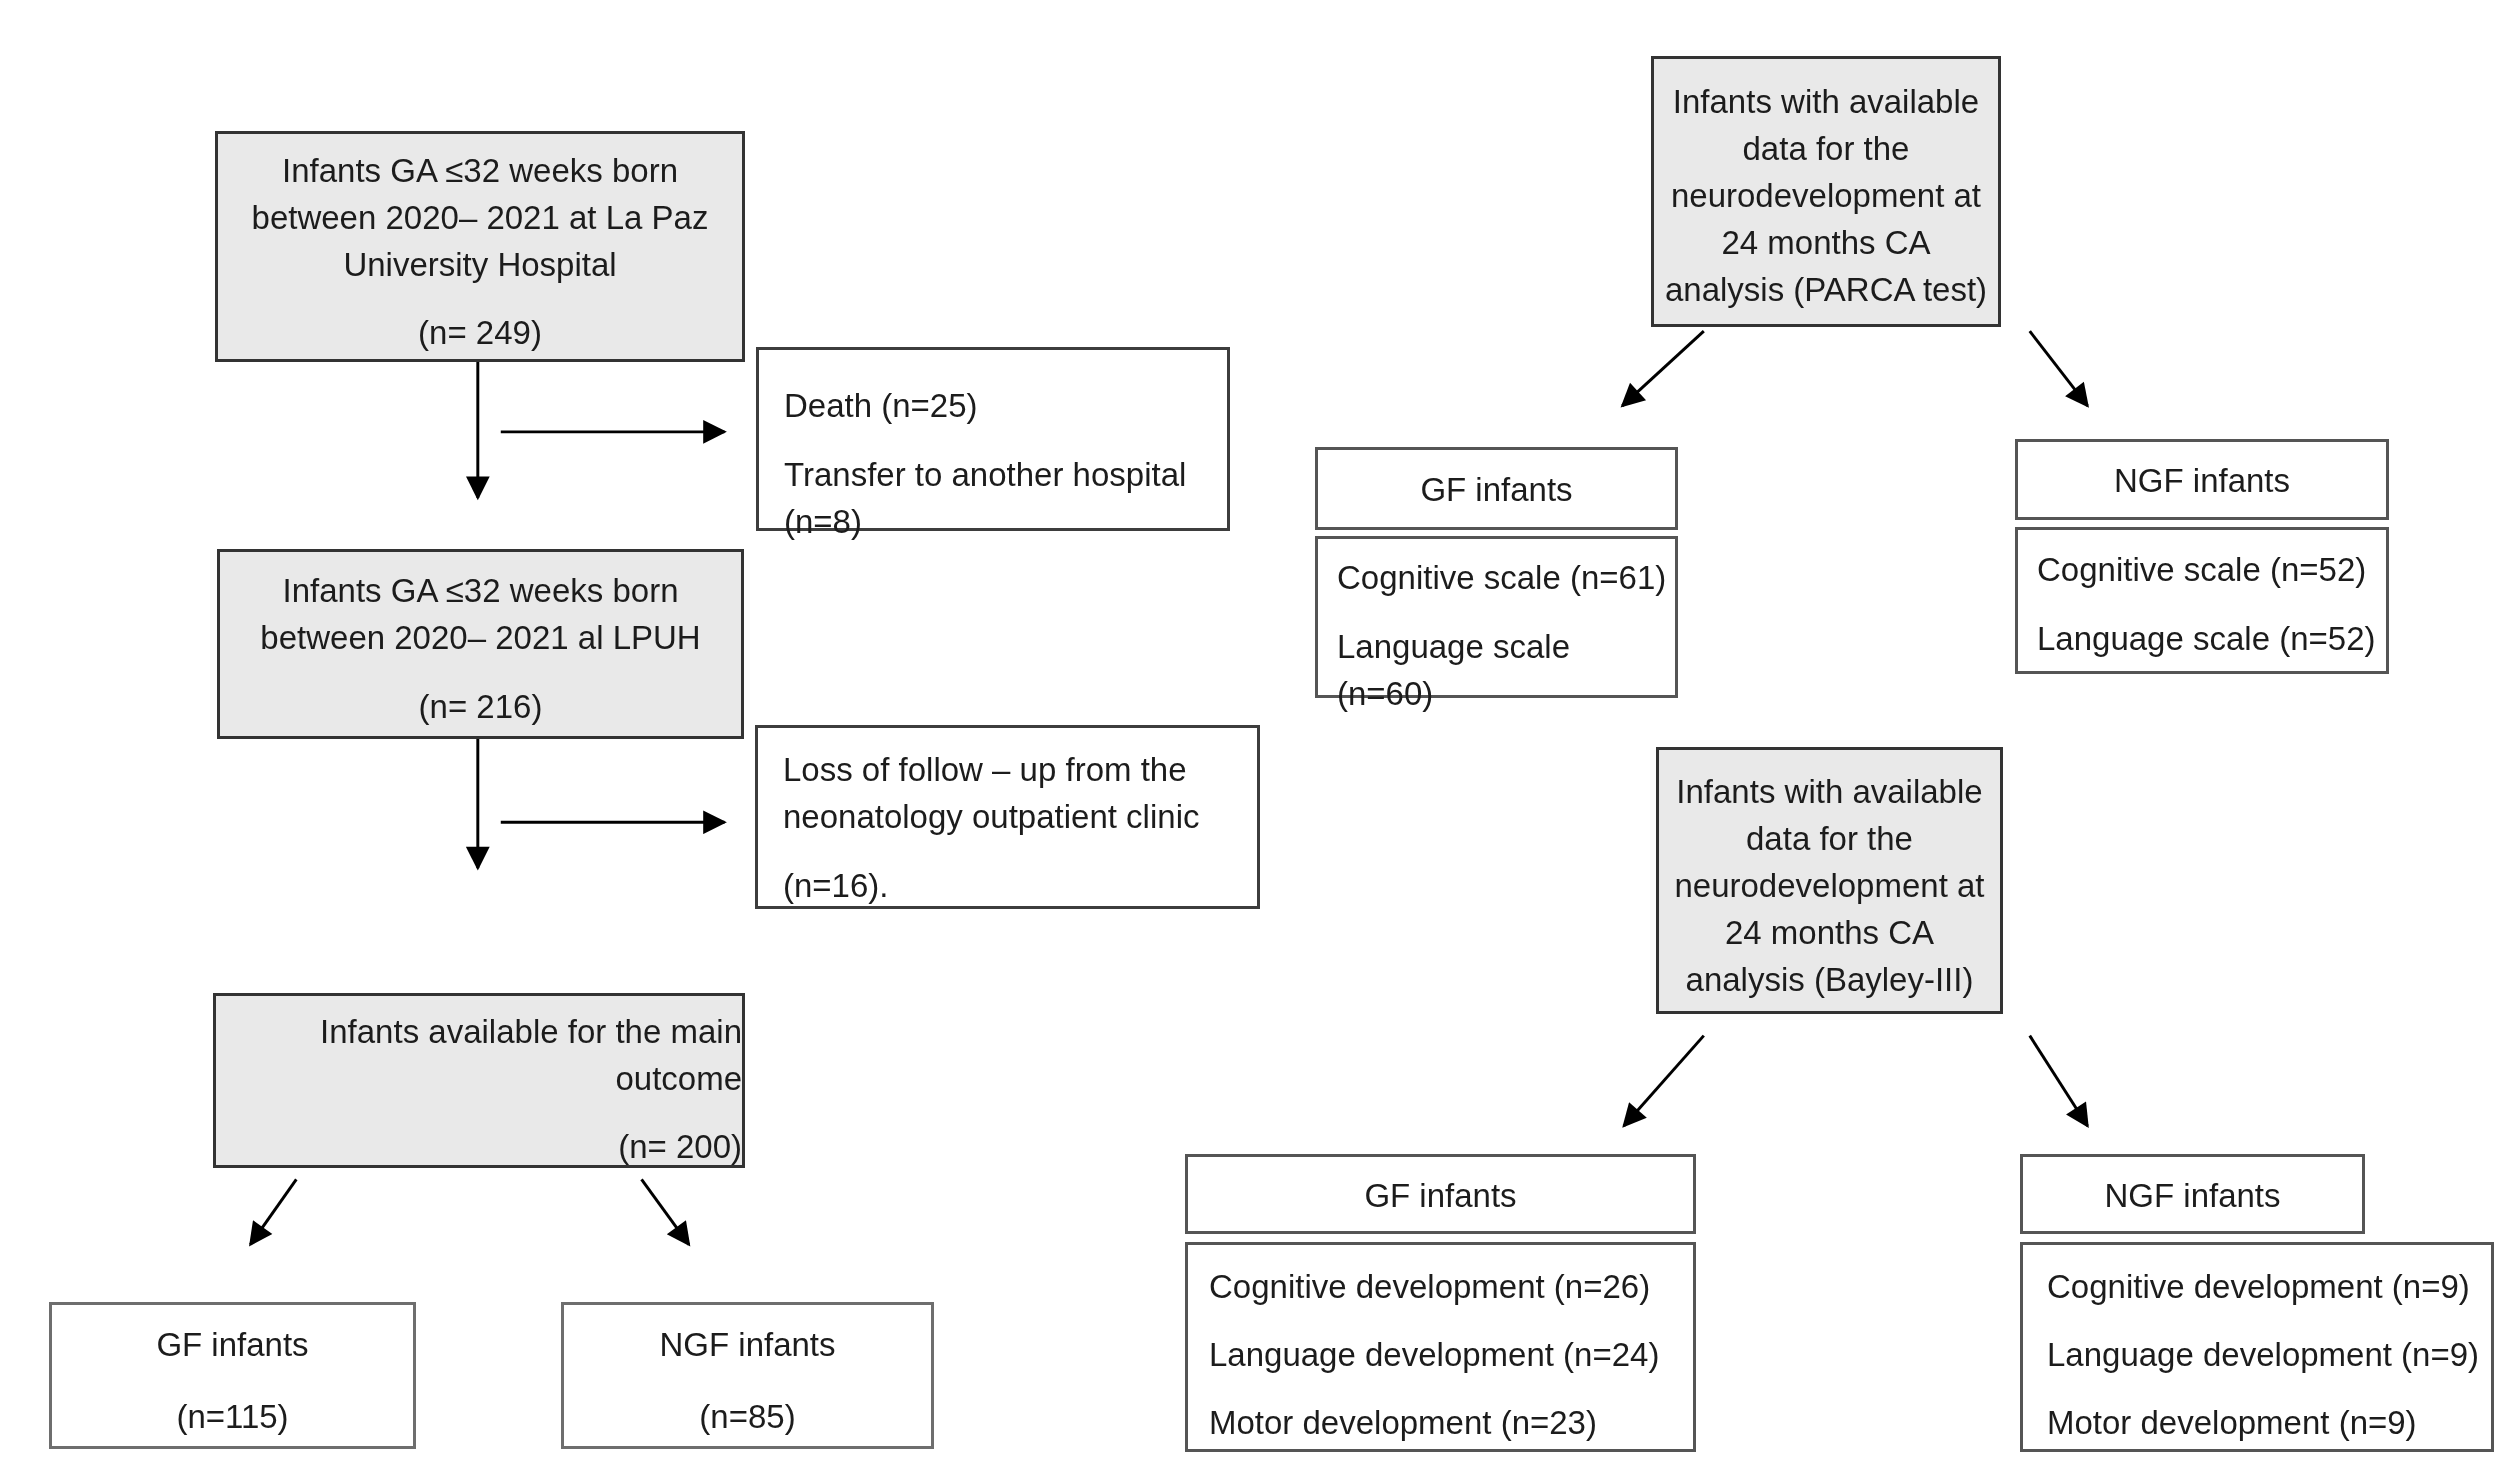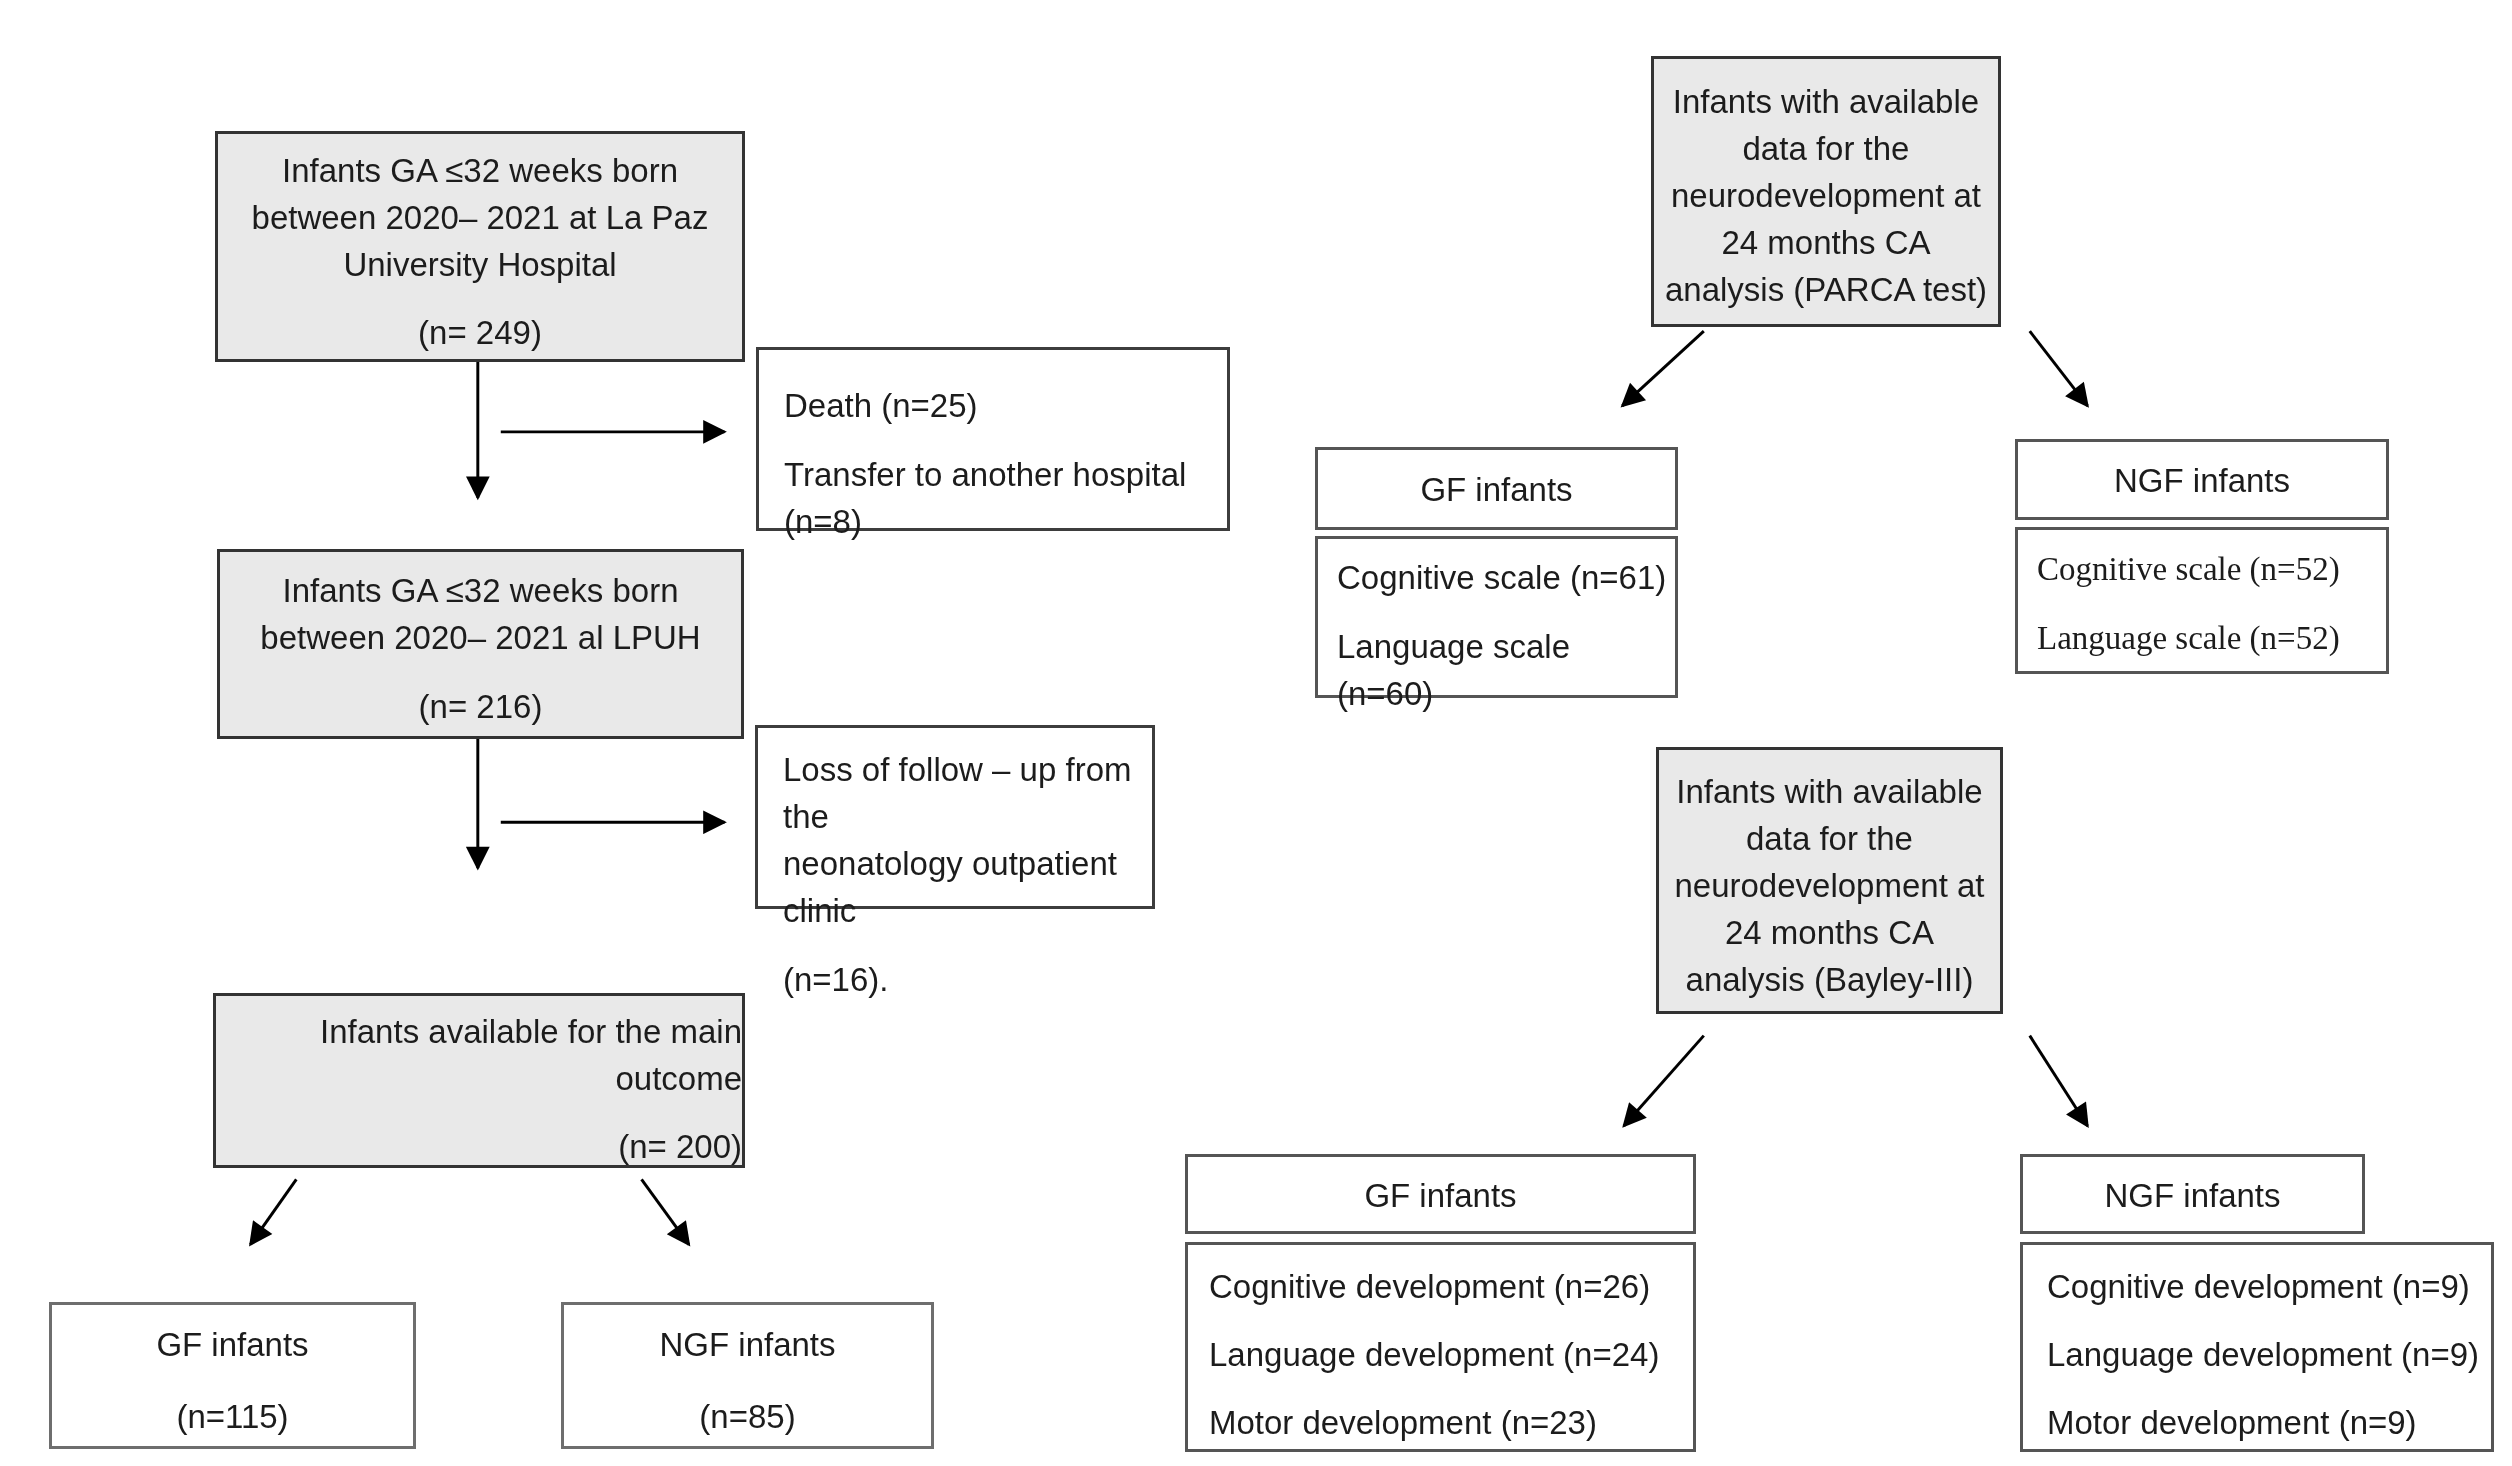--- a/index.html
+++ b/index.html
@@ -24,29 +24,29 @@
   .shaded { background: #e9e9e9; border-color: #333333; margin-top: 25px; }
   .center { text-align: center; }
   .leftpad { padding-left: 25px; padding-right: 7.4px; text-align: left; }
   .line { display: block; }
   .gap-lg { margin-top: 22px; }
   .gap-md { margin-top: 21px; }
   
   .b-cohort1   { left: 215px;  top: 106px;  width: 530px; height: 231px; padding-top: 13.3px; }
   .b-excl1     { left: 756px; top: 347px;  width: 474px; height: 184px; padding-top: 32px; }
   .b-cohort2   { left: 217px;  top: 524px;  width: 527px; height: 190px; padding-top: 15px; }
-  .b-excl2     { left: 755px; top: 725px;  width: 400px; height: 184px; padding-top: 18px; }
+  .b-excl2     { left: 755px; top: 725px;  width: 505px; height: 184px; padding-top: 18px; }
   .b-outcome   { left: 213px;  top: 968px; width: 532px; height: 175px; padding-top: 12px; text-align: right; }
   .b-gf1       { left: 49px;   top: 1302px; width: 367px; height: 147px; padding-top: 16.3px; border-color: #6e6e6e; }
   .b-ngf1      { left: 561px;  top: 1302px; width: 373px; height: 147px; padding-top: 16.3px; border-color: #6e6e6e; }
   .b-parca     { left: 1651px; top: 31px;   width: 350px; height: 271px; padding-top: 19px; }
   .b-gf2h      { left: 1315px; top: 447px;  width: 363px; height: 83px; padding-top: 16.3px; border-color: #555555; }
   .b-gf2b      { left: 1315px; top: 536px;  width: 363px; height: 162px; padding-top: 15px; padding-left: 19px; border-color: #555555; }
   .b-ngf2h     { left: 2015px; top: 439px;  width: 374px; height: 81px; padding-top: 15px; border-color: #555555; }
-  .b-ngf2b     { left: 2015px; top: 527px;  width: 374px; height: 147px; padding-top: 16.3px; padding-left: 19px; border-color: #555555; font-family: Liberation Serif, serif; }
+  .b-ngf2b     { left: 2015px; top: 527px;  width: 374px; height: 147px; padding-top: 16.3px; padding-left: 19px; border-color: #555555; }
   .b-bayley    { left: 1656px; top: 722px;  width: 347px; height: 267px; padding-top: 18px; }
   .b-gf3h      { left: 1185px; top: 1154px; width: 511px; height: 80px; padding-top: 15px; border-color: #555555; }
   .b-gf3b      { left: 1185px; top: 1242px; width: 511px; height: 210px; padding-top: 18px; padding-left: 21px; border-color: #555555; }
   .b-ngf3h     { left: 2020px; top: 1154px; width: 345px; height: 80px; padding-top: 15px; border-color: #555555; }
   .b-ngf3b     { left: 2020px; top: 1242px; width: 474px; height: 210px; padding-top: 18px; padding-left: 24px; border-color: #555555; }
 </style>
 </head>
 <body>
 
 <div class="canvas">

